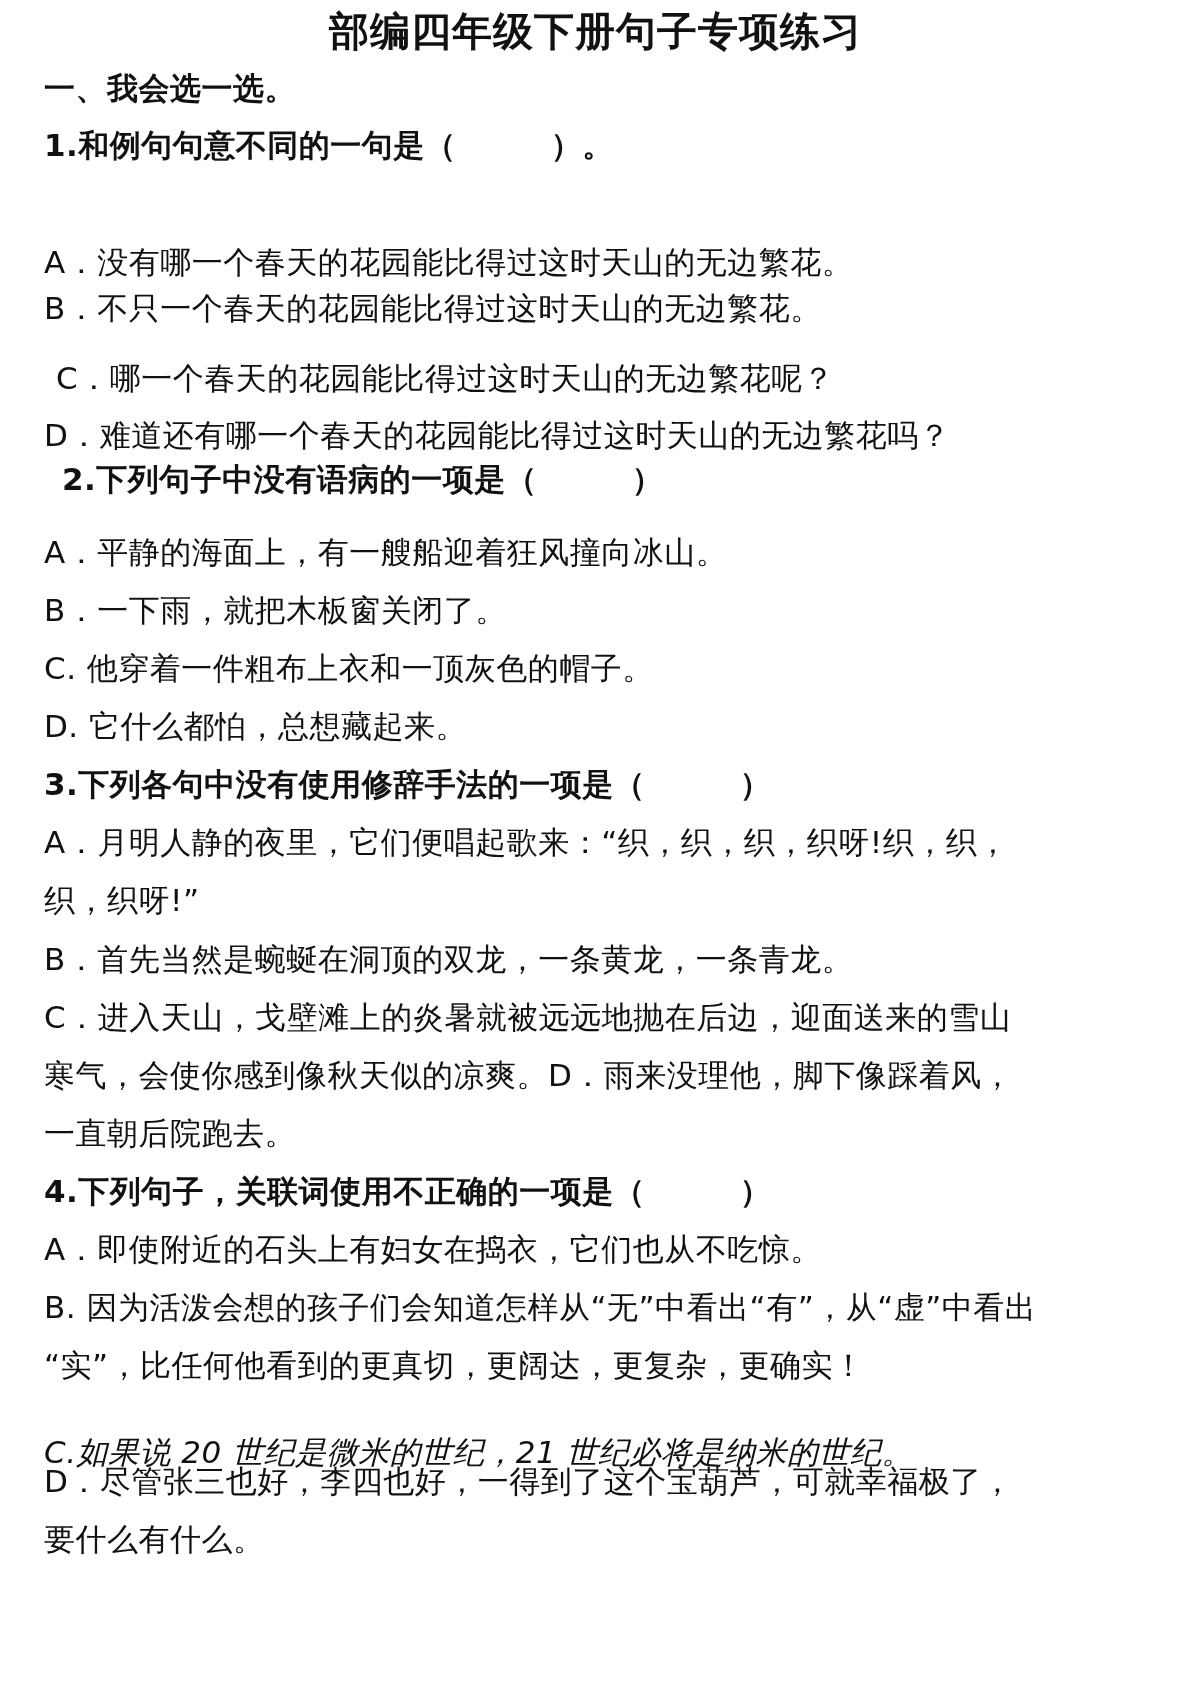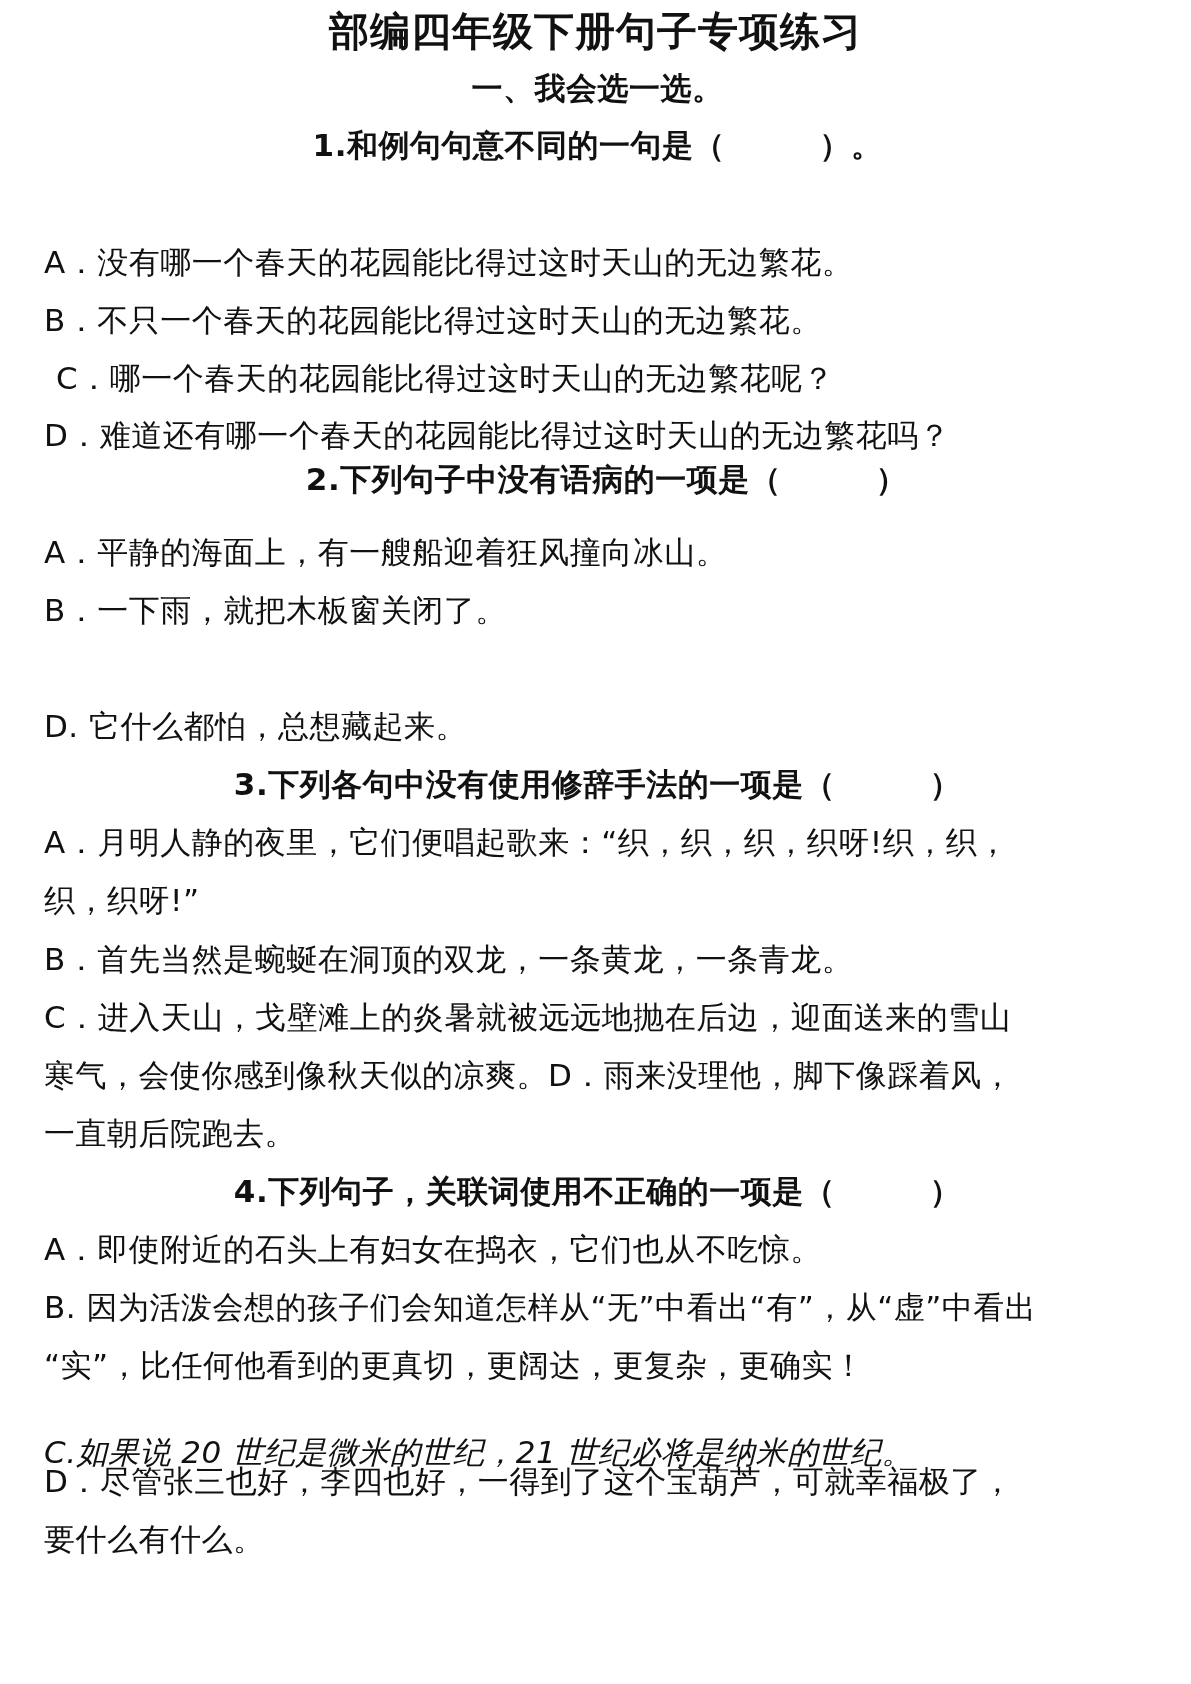--- a/index.html
+++ b/index.html
@@ -34,41 +34,42 @@
       position: absolute;
       left: 0;
       width: 1191px;
       text-align: center;
       top: 6px;
       font-size: 40px;
       line-height: 50px;
       font-weight: bold;
       letter-spacing: 1px;
     }
-    .bold { font-weight: bold; text-align: center; }
+    .bold { font-weight: bold; }
     .indent { left: 62px; }
   </style>
 </head>
 <body>
 
 <div class="page">
 
   <div class="title">部编四年级下册句子专项练习</div>
 
   <div class="line bold" style="top:68px;">一、我会选一选。</div>
 
   <div class="line bold" style="top:125px;">1.和例句句意不同的一句是（　　　）。</div>
   <div class="line" style="top:242px;">A．没有哪一个春天的花园能比得过这时天山的无边繁花。</div>
-  <div class="line" style="top:300px;">B．不只一个春天的花园能比得过这时天山的无边繁花。</div>
+  <div class="line" style="top:288px;">B．不只一个春天的花园能比得过这时天山的无边繁花。</div>
   <div class="line" style="top:358px;margin-left:12px;">C．哪一个春天的花园能比得过这时天山的无边繁花呢？</div>
   <div class="line" style="top:415px;">D．难道还有哪一个春天的花园能比得过这时天山的无边繁花吗？</div>
 
   <div class="line bold indent" style="top:459px;">2.下列句子中没有语病的一项是（　　　）</div>
   <div class="line" style="top:532px;">A．平静的海面上，有一艘船迎着狂风撞向冰山。</div>
   <div class="line" style="top:590px;">B．一下雨，就把木板窗关闭了。</div>
+  <div class="line" style="top:648px;">C. 他穿着一件粗布上衣和一顶灰色的帽子。</div>
   <div class="line" style="top:706px;">D. 它什么都怕，总想藏起来。</div>
 
   <div class="line bold" style="top:764px;">3.下列各句中没有使用修辞手法的一项是（　　　）</div>
   <div class="line" style="top:822px;">A．月明人静的夜里，它们便唱起歌来：“织，织，织，织呀!织，织，</div>
   <div class="line" style="top:880px;">织，织呀!”</div>
   <div class="line" style="top:939px;">B．首先当然是蜿蜒在洞顶的双龙，一条黄龙，一条青龙。</div>
   <div class="line" style="top:997px;">C．进入天山，戈壁滩上的炎暑就被远远地抛在后边，迎面送来的雪山</div>
   <div class="line" style="top:1055px;">寒气，会使你感到像秋天似的凉爽。D．雨来没理他，脚下像踩着风，</div>
   <div class="line" style="top:1113px;">一直朝后院跑去。</div>
 

